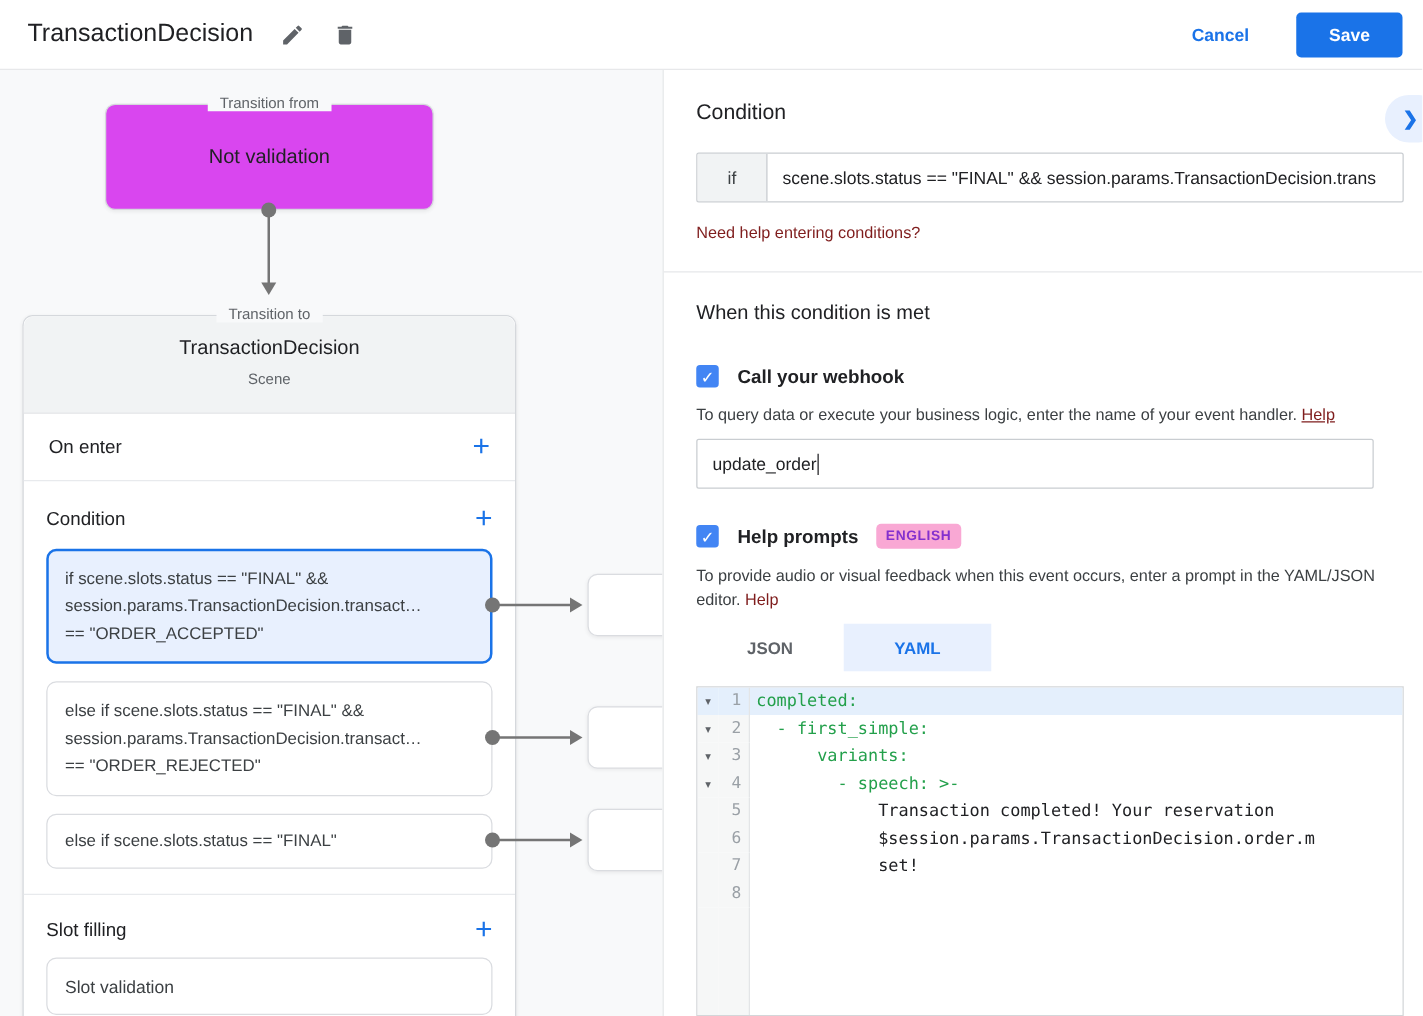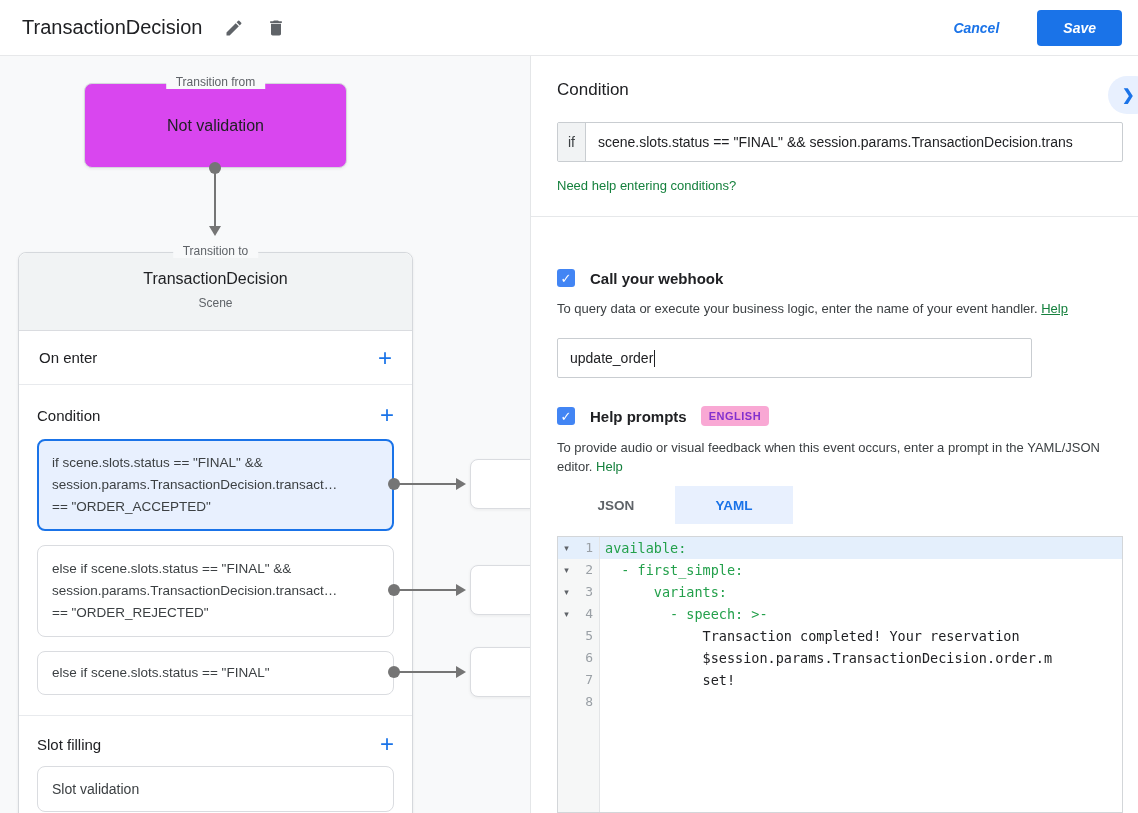--- a/index.html
+++ b/index.html
@@ -6,21 +6,21 @@
   html,body { width:1138px; height:813px; overflow:hidden; background:#fff;
     font-family:"Liberation Sans", sans-serif; color:#202124; }
 
   
   .topbar { height:56px; display:flex; align-items:center; justify-content:space-between;
     padding:0 16px 0 22px; background:#fff; border-bottom:1px solid #e7e8ea; }
   .tb-left { display:flex; align-items:center; }
   .tb-title { font-size:20px; color:#202124; }
   .tb-icon { margin-left:22px; width:20px; height:20px; cursor:pointer; color:#5f6368; }
   .tb-icon svg { width:20px; height:20px; fill:#5f6368; }
-  .tb-right { display:flex; align-items:center;font-style:italic; }
+  .tb-right { display:flex; align-items:center; }
   .cancel-btn { color:#1a73e8; font-size:14px; font-weight:bold; margin-right:38px; cursor:pointer; }
   .save-btn { background:#1a73e8; color:#fff; font-size:14px; font-weight:bold;
     height:36px; padding:0 26px; border-radius:4px; display:flex; align-items:center; cursor:pointer; }
 
   .content { display:flex; height:757px; }
 
   
   .diagram { width:530px; flex:none; background:#f8f9fa; position:relative; overflow:hidden; }
   .box-legend { position:absolute; top:-9px; left:50%; transform:translateX(-50%);
     background:#f8f9fa; padding:0 10px; font-size:12px; color:#5f6368; white-space:nowrap; z-index:2; }
@@ -68,39 +68,39 @@
   .panel { flex:1; background:#fff; border-left:1px solid #e4e6e8; position:relative;
     display:flex; flex-direction:column; overflow:hidden; }
   .p-sec1 { padding:24px 16px 22px 26px; border-bottom:1px solid #e6e8ea; }
   .p-title { font-size:17px; color:#202124; height:20px; }
   .chev-btn { position:absolute; top:20px; left:577px; width:46px; height:38px; border-radius:19px;
     background:#e8f0fe; display:flex; align-items:center; padding-left:14px; cursor:pointer; z-index:5; }
   .chev-glyph { color:#1a73e8; font-size:15px; font-weight:bold; }
 
   .if-row { margin-top:22px; display:flex; height:40px; width:566px;
     border:1px solid #c9cdd1; border-radius:2px; overflow:hidden; }
-  .if-label { width:28px; background:#f1f3f4; border-right:1px solid #c9cdd1; flex:none;
+  .if-label { width:56px; background:#f1f3f4; border-right:1px solid #c9cdd1; flex:none;
     display:flex; align-items:center; justify-content:center; font-size:14px; color:#3c4043; }
   .if-input { flex:1; display:flex; align-items:center; padding:0 12px; font-size:14px;
     color:#202124; white-space:nowrap; overflow:hidden; cursor:text; }
   .need-help { margin-top:16px; font-size:13px; color:#1a73e8; display:inline-block; cursor:pointer; }
 
   .p-sec2 { padding:24px 16px 0 26px; flex:1; display:flex; flex-direction:column; min-height:0; }
   .when-title { font-size:16px; color:#202124; height:22px; }
   .cb-row { display:flex; align-items:center; margin-top:28px; }
   .cb-row.second { margin-top:28px; }
   .checkbox { width:18px; height:18px; border-radius:3px; background:#4285f4; color:#fff; flex:none;
     display:flex; align-items:center; justify-content:center; font-size:13px; cursor:pointer; }
   .cb-label { margin-left:15px; font-size:15px; font-weight:bold; color:#202124; }
   .badge { margin-left:14px; background:#f9a8d4; color:#8430ce; font-size:11px; font-weight:bold;
     letter-spacing:.5px; padding:4px 8px; border-radius:4px; }
   .helper { margin-top:12px; font-size:13px; color:#3c4043; max-width:552px; line-height:19px; }
-  .link { color:#15803d; cursor:pointer; }
+  .link { color:#7f1d1d; cursor:pointer; }
   .link.u { text-decoration:underline; }
-  .wh-input { margin-top:20px; width:475px; height:40px; border:1px solid #c9cdd1; border-radius:2px;
+  .wh-input { margin-top:10px; width:542px; height:40px; border:1px solid #c9cdd1; border-radius:2px;
     display:flex; align-items:center; padding:0 12px; font-size:14px; color:#202124; cursor:text; }
   .caret { display:inline-block; width:1px; height:17px; background:#202124; margin-left:1px; }
 
   .tabs { display:flex; margin-top:10px; }
   .tab { width:118px; height:38px; display:flex; align-items:center; justify-content:center;
     font-size:13.5px; font-weight:bold; color:#5f6368; cursor:pointer; }
   .tab.active { background:#e8f0fe; color:#1a73e8; }
 
   .editor { margin-top:12px; border:1px solid #d3d6d9; flex:1; width:566px;
     display:flex; flex-direction:column; overflow:hidden; font-family:"DejaVu Sans Mono", monospace; }
@@ -217,20 +217,21 @@
     <div class="p-sec1">
       <div class="p-title">Condition</div>
       <div class="if-row">
         <div class="if-label">if</div>
         <div class="if-input">scene.slots.status == "FINAL" &amp;&amp; session.params.TransactionDecision.trans</div>
       </div>
       <div class="need-help link">Need help entering conditions?</div>
     </div>
 
     <div class="p-sec2">
+      <div class="when-title">When this condition is met</div>
 
       <div class="cb-row">
         <div class="checkbox">
           <span>✓</span>
         </div>
         <div class="cb-label">Call your webhook</div>
       </div>
       <div class="helper">
         <span>To query data or execute your business logic, enter the name of your event handler.</span>
         <span class="link u">Help</span>
@@ -254,21 +255,21 @@
 
       <div class="tabs">
         <div class="tab">JSON</div>
         <div class="tab active">YAML</div>
       </div>
 
       <div class="editor">
         <div class="ed-row hl">
           <div class="ed-fold">▾</div>
           <div class="ed-num">1</div>
-          <div class="ed-code tok-key">available:</div>
+          <div class="ed-code tok-key">completed:</div>
         </div>
         <div class="ed-row">
           <div class="ed-fold">▾</div>
           <div class="ed-num">2</div>
           <div class="ed-code tok-key">  - first_simple:</div>
         </div>
         <div class="ed-row">
           <div class="ed-fold">▾</div>
           <div class="ed-num">3</div>
           <div class="ed-code tok-key">      variants:</div>

